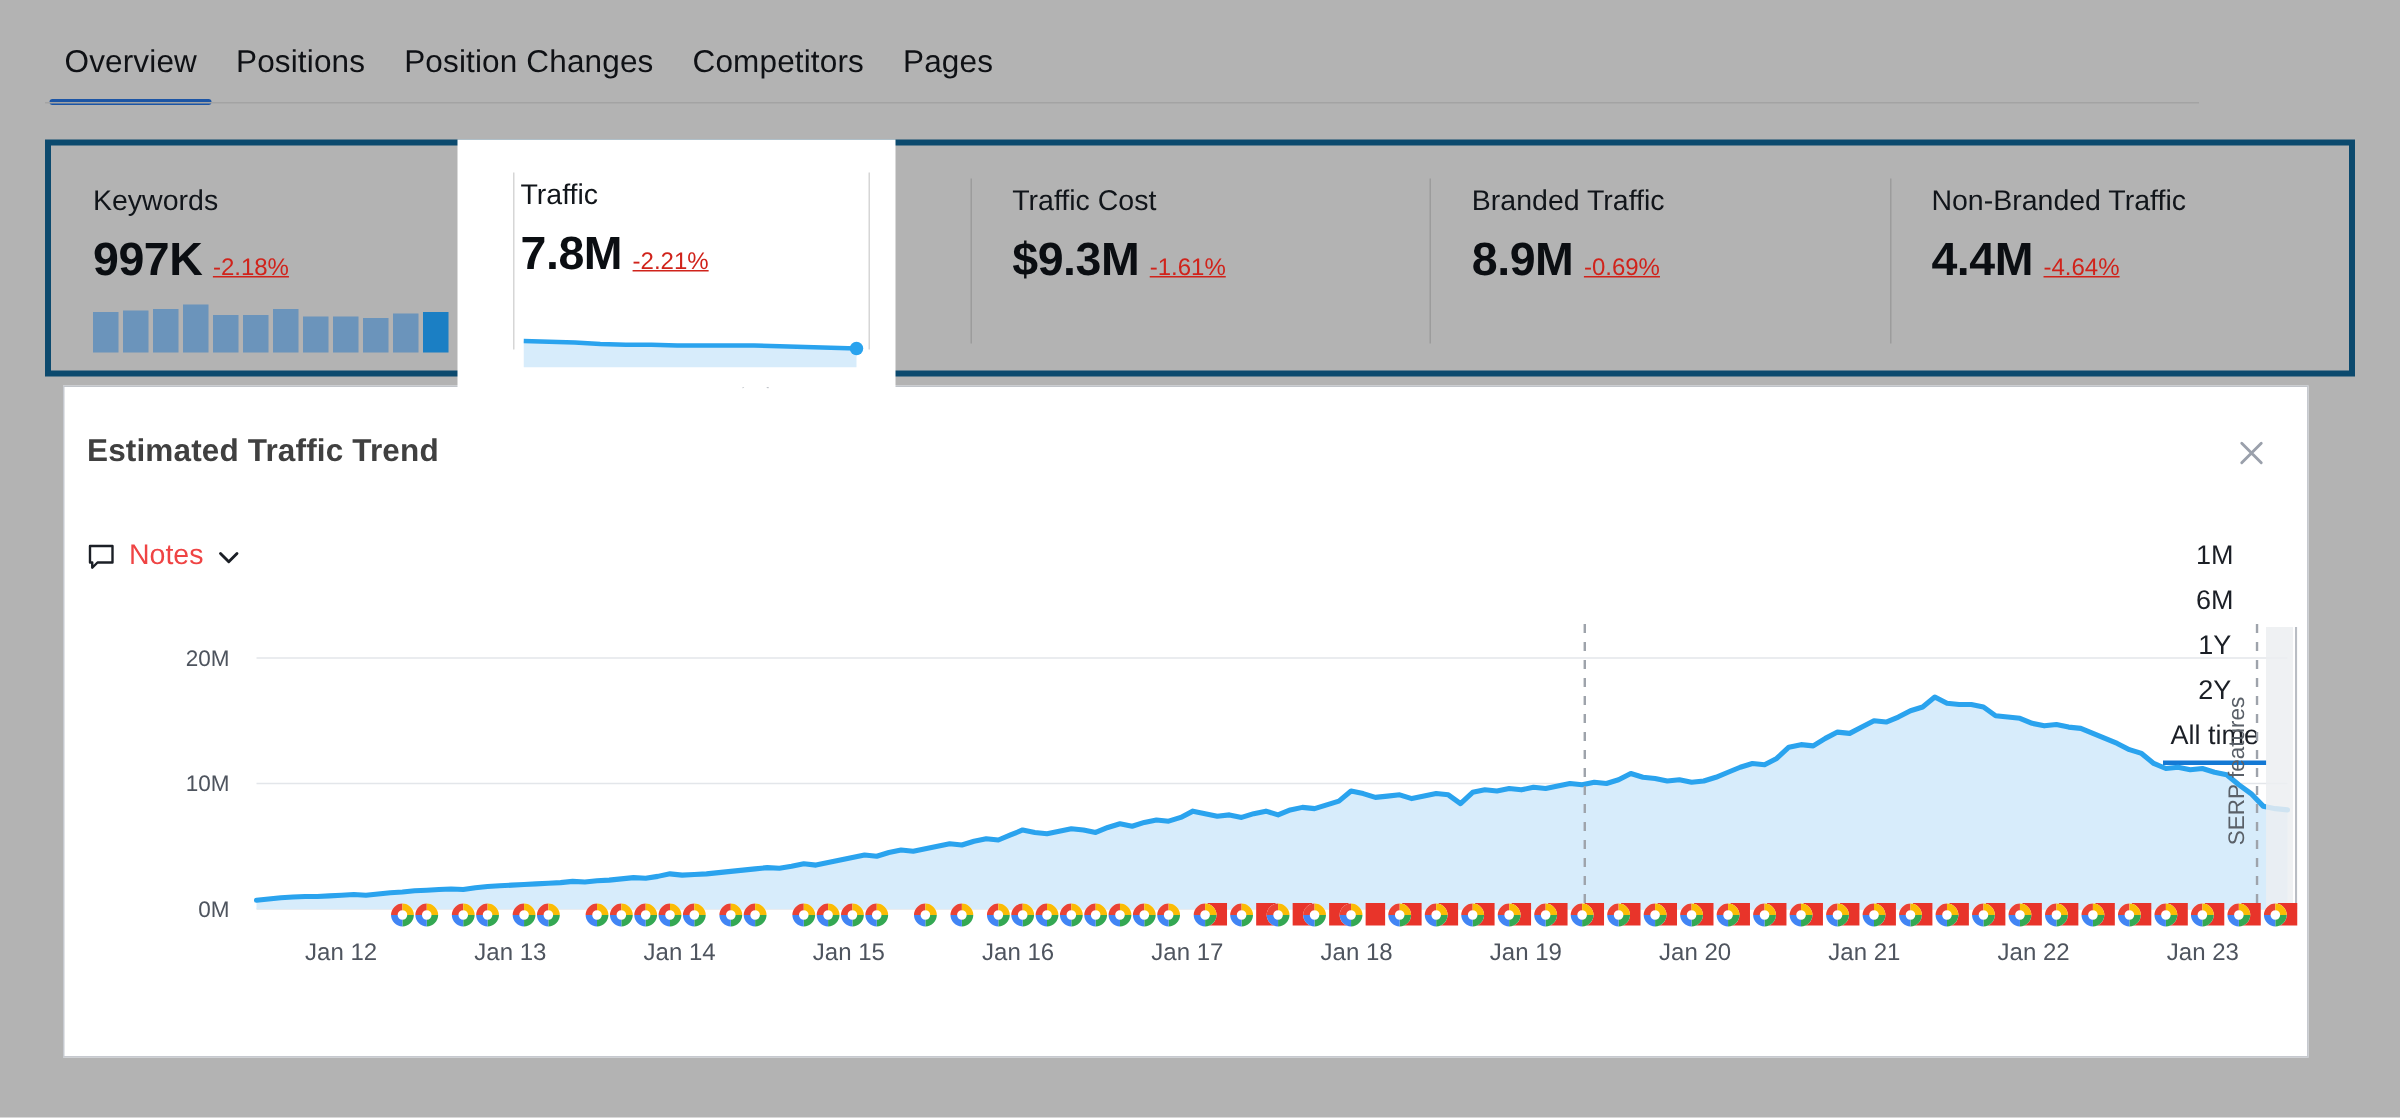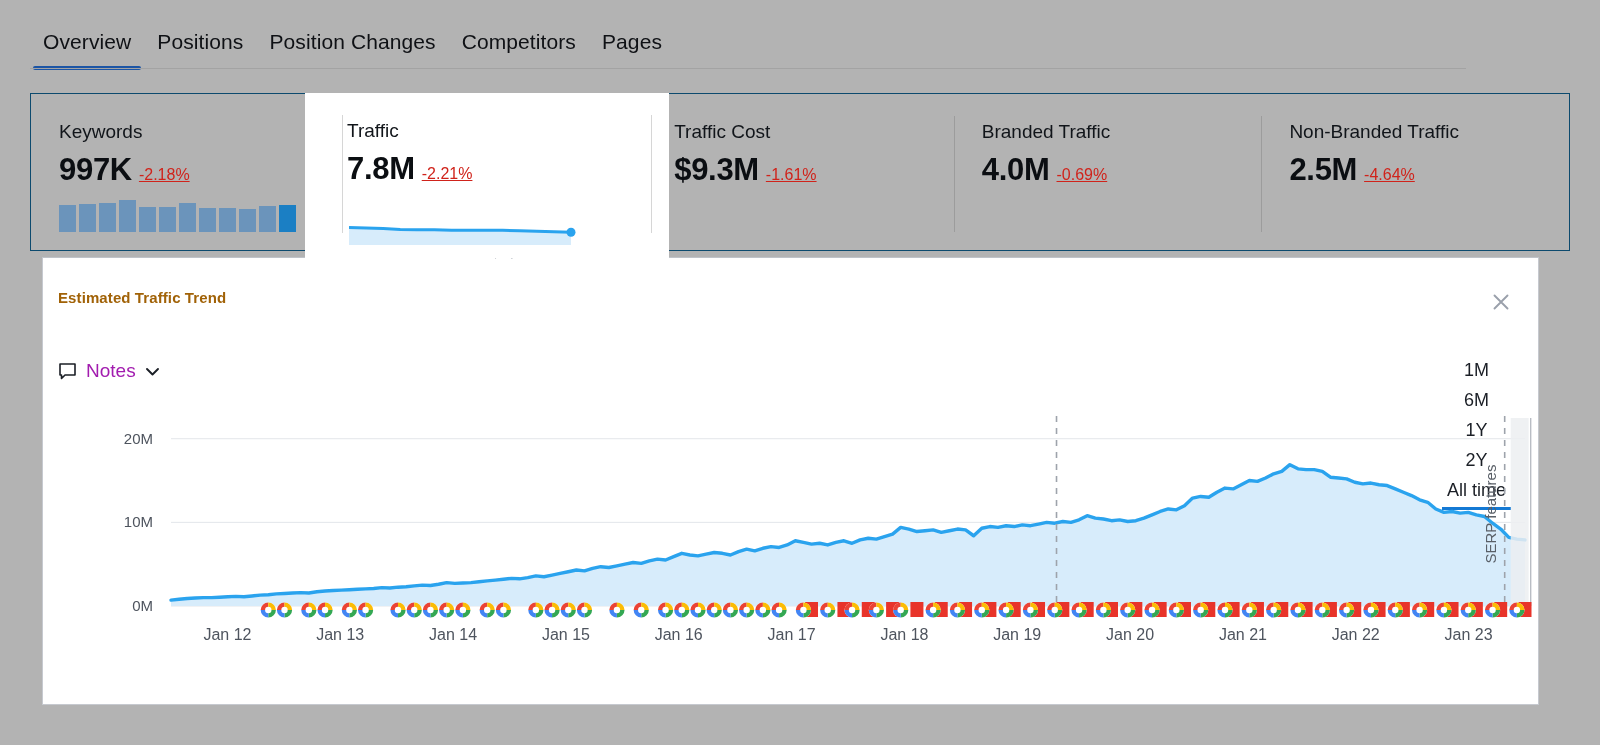--- a/index.html
+++ b/index.html
@@ -31,21 +31,21 @@
   .tabbar-line {
     position: absolute; left: 30px; right: 30px; bottom: 1px;
     height: 1px; background: #a3a3a3;
   }
 
   
   .cards {
     position: absolute; left: 30px; top: 93px;
     width: 1540px; height: 158px;
     background: #b3b3b3;
-    border: 1px solid #0c4a6e;
+    border: 4px solid #0c4a6e;
     display: flex;
   }
   .card {
     position: relative; flex: 1 1 0; padding: 28px 0 0 28px;
   }
   .card + .card:before {
     content: ""; position: absolute; left: 0; top: 22px; bottom: 18px;
     width: 1px; background: #9c9c9c;
   }
   .card-label { font-size: 19px; color: #11151a; line-height: 20px; }
@@ -53,21 +53,21 @@
   .card-value { font-size: 31px; font-weight: bold; color: #0b0e12; letter-spacing: -0.3px; }
   .card-delta { font-size: 16px; color: #d0231b; margin-left: 7px; text-decoration: underline; }
 
   
   .kw-spark { display: flex; align-items: flex-end; gap: 3px; height: 32px; margin-top: 12px; }
   .kw-bar { width: 17px; background: #6b94bb; }
   .kw-bar.last { background: #1b7fc4; }
 
   
   .traffic-card {
-    position: absolute; left: 305px; top: 93px; width: 364px; height: 165px;
+    position: absolute; left: 305px; top: 93px; width: 292px; height: 165px;
     background: #ffffff; z-index: 5; padding: 28px 0 0 42px;
   }
   .traffic-card:before {
     content: ""; position: absolute; left: 37px; top: 22px; height: 118px;
     width: 1px; background: #d6d6d6;
   }
   .traffic-card:after {
     content: ""; position: absolute; right: 17px; top: 22px; height: 118px;
     width: 1px; background: #d6d6d6;
   }
@@ -83,33 +83,33 @@
     position: absolute; left: 452px; top: -9px; width: 18px; height: 10px;
     overflow: hidden; z-index: 6;
   }
   .panel-notch i {
     position: absolute; left: 2px; top: 3px; width: 13px; height: 13px;
     background: #ffffff; border-left: 1px solid #bfc3c9; border-top: 1px solid #bfc3c9;
     transform: rotate(45deg);
   }
   .panel-title {
     position: absolute; left: 15px; top: 31px;
-    font-size: 15px; font-weight: bold; color: #a16207; letter-spacing: 0.1px;
+    font-size: 21px; font-weight: bold; color: #404040; letter-spacing: 0.1px;
   }
   .close-btn {
     position: absolute; right: 26px; top: 33px;
     width: 22px; height: 22px; color: #9aa0ab; cursor: pointer;
   }
   .close-btn svg { display: block; }
 
   .notes {
     position: absolute; left: 15px; top: 102px;
     display: flex; align-items: center; gap: 9px; cursor: pointer;
   }
-  .notes-label { font-size: 19px; color: #a21caf; }
+  .notes-label { font-size: 19px; color: #ef4444; }
   .notes svg { display: block; }
 
   .ranges {
     position: absolute; right: 20px; top: 102px;
     display: flex; align-items: center; gap: 0px; flex-direction: column;
   }
   .range {
     position: relative; font-size: 18px; color: #1b1f26;
     padding: 0 12px 9px 12px; cursor: pointer;
   }
@@ -167,29 +167,29 @@
     <div class="card-label">Traffic Cost</div>
     <div class="card-valrow">
       <span class="card-value">$9.3M</span>
       <span class="card-delta">-1.61%</span>
     </div>
   </div>
 
   <div class="card">
     <div class="card-label">Branded Traffic</div>
     <div class="card-valrow">
-      <span class="card-value">4.0M</span>
+      <span class="card-value">8.9M</span>
       <span class="card-delta">-0.69%</span>
     </div>
   </div>
 
   <div class="card">
     <div class="card-label">Non-Branded Traffic</div>
     <div class="card-valrow">
-      <span class="card-value">2.5M</span>
+      <span class="card-value">4.4M</span>
       <span class="card-delta">-4.64%</span>
     </div>
   </div>
 </div>
 
 <div class="traffic-card">
   <div class="card-label">Traffic</div>
   <div class="card-valrow">
     <span class="card-value">7.8M</span>
     <span class="card-delta">-2.21%</span>

